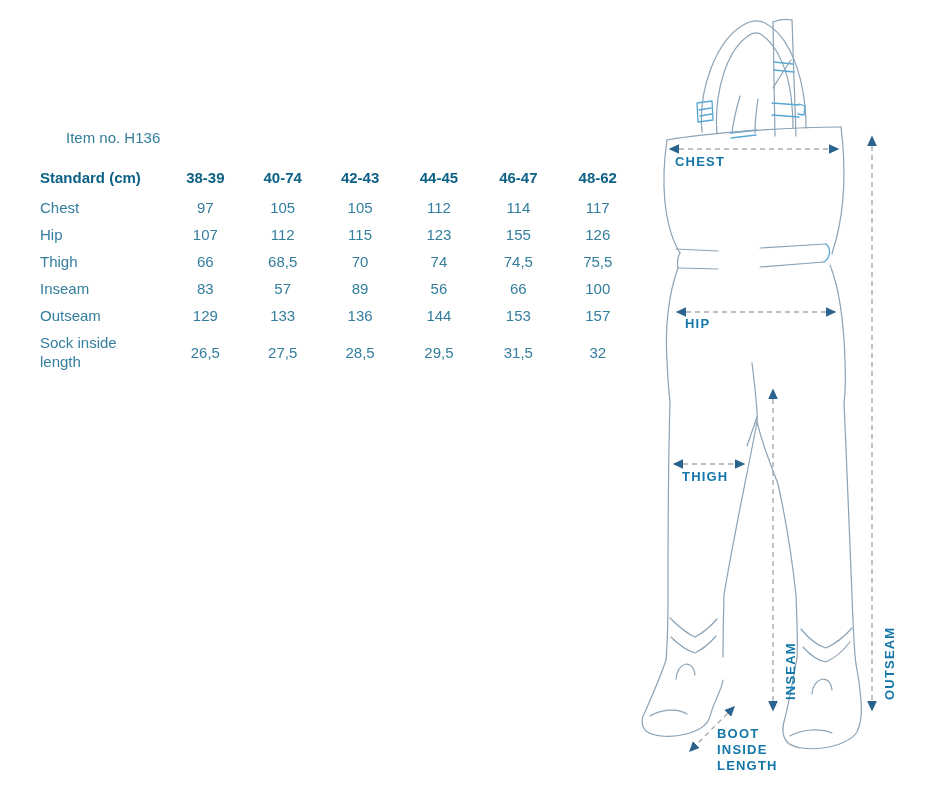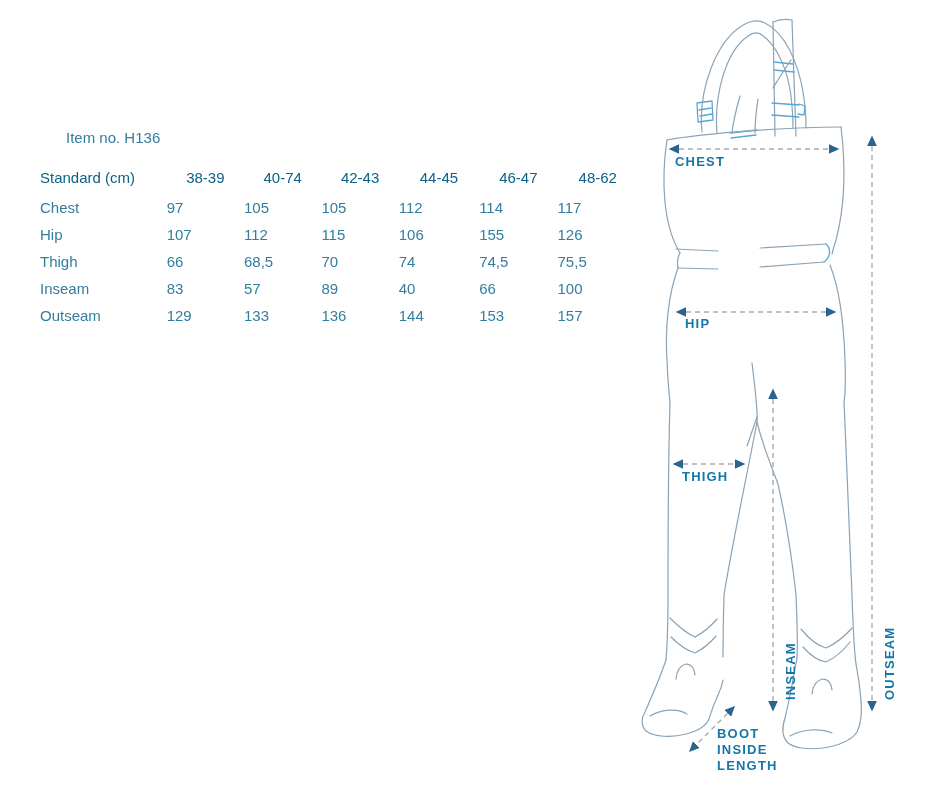--- a/index.html
+++ b/index.html
@@ -9,26 +9,26 @@
   }
   .item-no{
     position:absolute;left:40px;top:129px;
     font-size:15px;color:#337e9d;margin-left:26px;
   }
   table.size-table{
     position:absolute;left:40px;top:165px;
     border-collapse:collapse;table-layout:fixed;width:598px;
   }
   table.size-table th{
-    font-size:15px;font-weight:normal;color:#0d6186;
+    font-size:15px;font-weight:bold;color:#0d6186;
     text-align:center;padding:3px 0 7px 0;line-height:19px;
   }
   table.size-table th.lbl{text-align:left;}
   table.size-table td{
-    font-size:15px;color:#337e9d;
+    font-size:15px;color:#337e9d;text-align:center;
     padding:4px 0;line-height:19px;vertical-align:middle;
   }
   table.size-table td.lbl{text-align:left;}
   .lbl-in{display:block;}
   tr.row-sock .lbl-in{width:90px;}
   .diagram-wrap{position:absolute;left:640px;top:0;width:295px;height:792px;}
   .outline{fill:none;stroke:#8ba3b6;stroke-width:1.2;stroke-linecap:round;stroke-linejoin:round;}
   .accent{fill:none;stroke:#58a8d5;stroke-width:1.3;stroke-linecap:round;stroke-linejoin:round;}
   .dash{fill:none;stroke:#a6acb2;stroke-width:1.4;stroke-dasharray:5 4;}
   .dlabel{font-family:"Liberation Sans",sans-serif;font-size:13px;font-weight:bold;
@@ -72,21 +72,21 @@
       <td>114</td>
       <td>117</td>
     </tr>
     <tr>
       <td class="lbl">
           <span class="lbl-in">Hip</span>
         </td>
       <td>107</td>
       <td>112</td>
       <td>115</td>
-      <td>106</td>
+      <td>123</td>
       <td>155</td>
       <td>126</td>
     </tr>
     <tr>
       <td class="lbl">
           <span class="lbl-in">Thigh</span>
         </td>
       <td>66</td>
       <td>68,5</td>
       <td>70</td>
@@ -94,34 +94,45 @@
       <td>74,5</td>
       <td>75,5</td>
     </tr>
     <tr>
       <td class="lbl">
           <span class="lbl-in">Inseam</span>
         </td>
       <td>83</td>
       <td>57</td>
       <td>89</td>
-      <td>40</td>
+      <td>56</td>
       <td>66</td>
       <td>100</td>
     </tr>
     <tr>
       <td class="lbl">
           <span class="lbl-in">Outseam</span>
         </td>
       <td>129</td>
       <td>133</td>
       <td>136</td>
       <td>144</td>
       <td>153</td>
       <td>157</td>
+    </tr>
+    <tr class="row-sock">
+      <td class="lbl">
+          <span class="lbl-in">Sock inside length</span>
+        </td>
+      <td>26,5</td>
+      <td>27,5</td>
+      <td>28,5</td>
+      <td>29,5</td>
+      <td>31,5</td>
+      <td>32</td>
     </tr>
   </tbody>
 </table>
 
 <div class="diagram-wrap">
 <svg width="295" height="792" viewBox="0 0 295 792" xmlns="http://www.w3.org/2000/svg">
   <defs>
     <marker id="ah" orient="auto" markerWidth="9" markerHeight="8" refX="6.5" refY="3.5">
       <path d="M0,0 L7.5,3.5 L0,7 Z" fill="#2a648e"></path>
     </marker>

